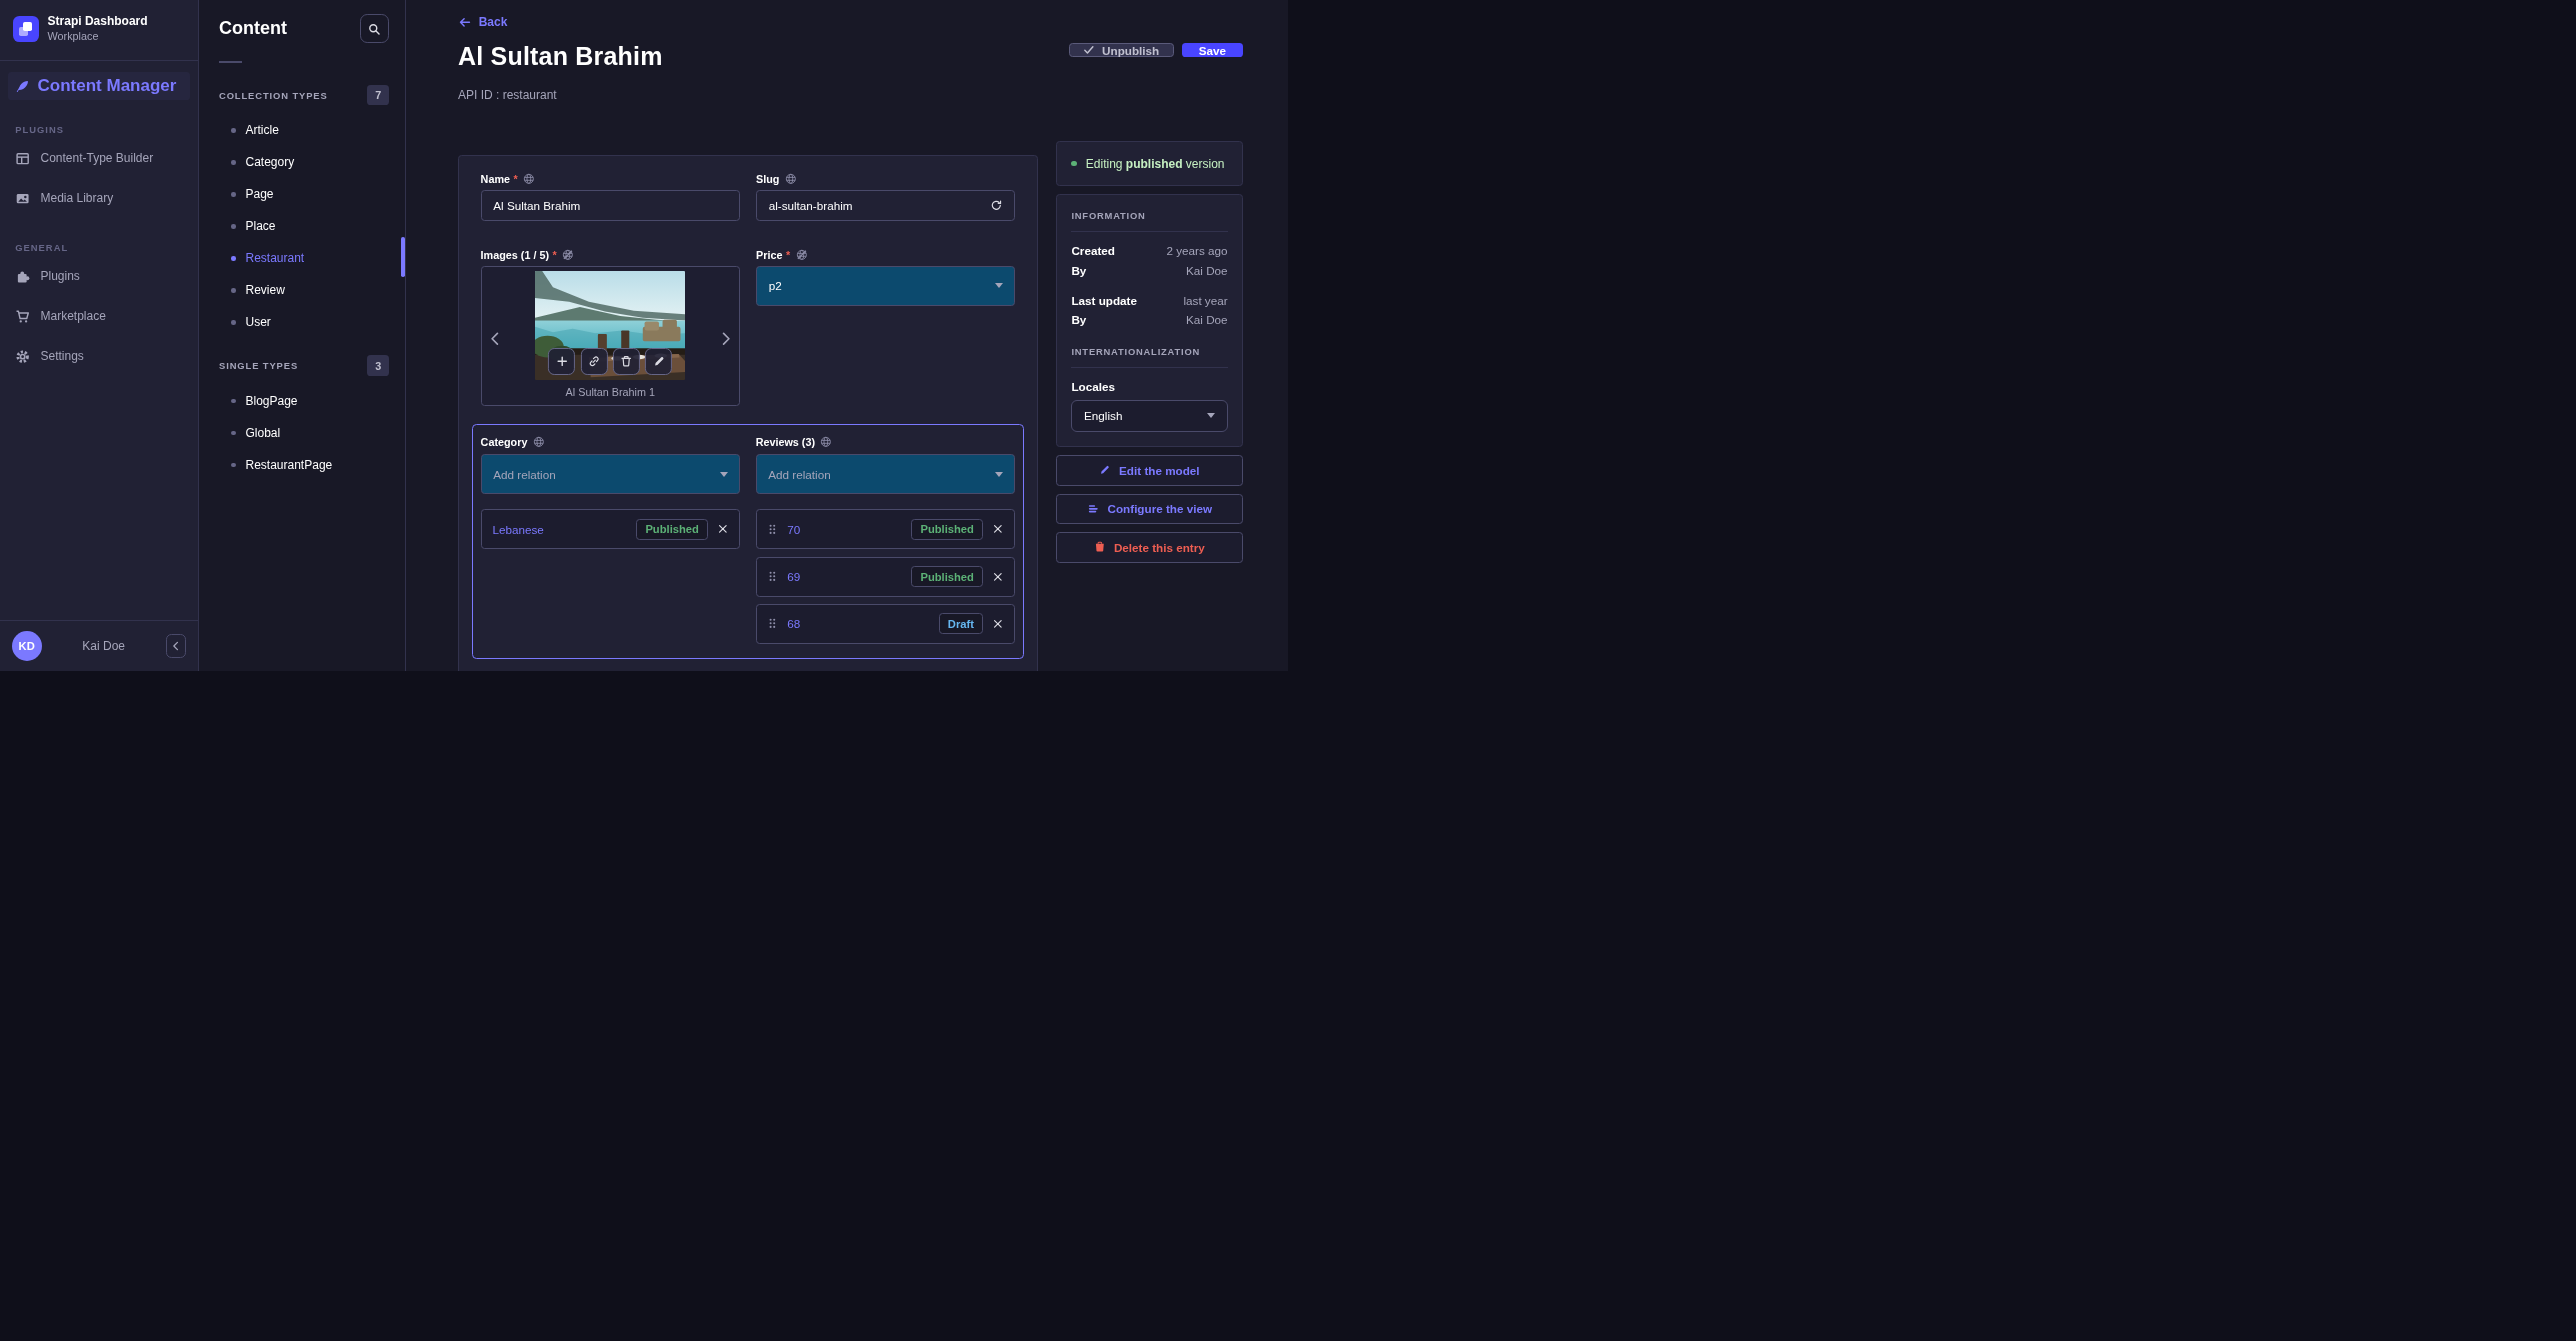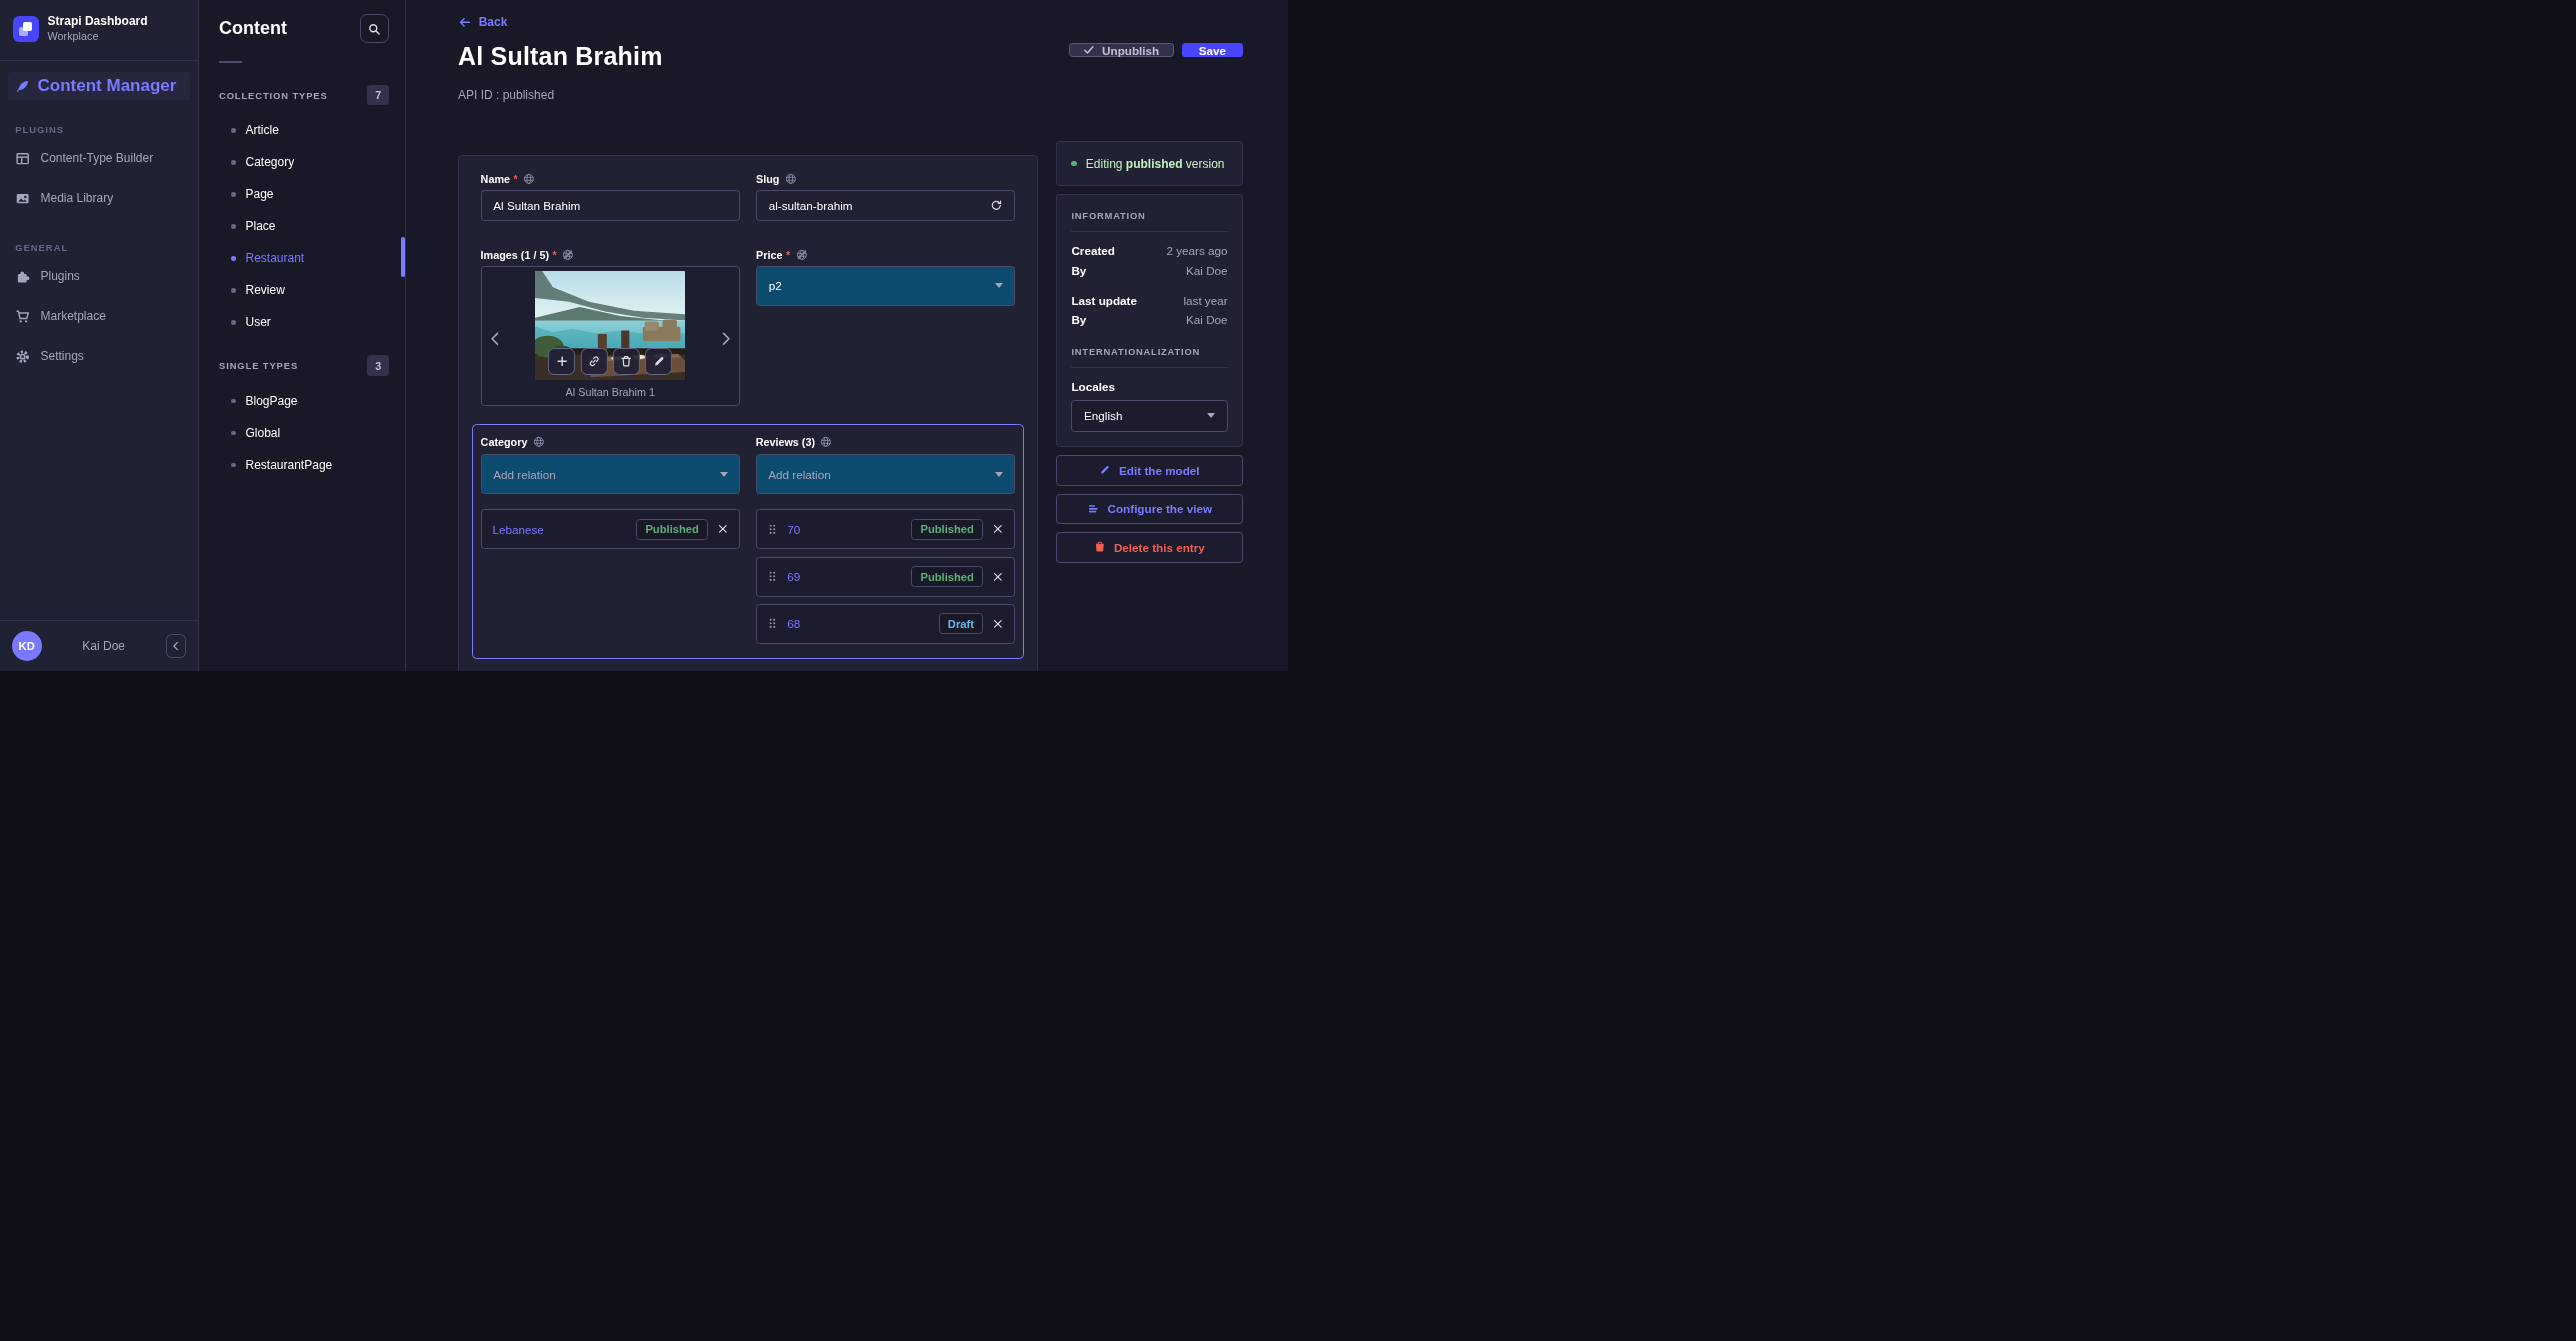--- a/index.html
+++ b/index.html
@@ -95,21 +95,21 @@
   .info-box{margin-top:8px;padding:14.4px;}
   .panel-caps{font-size:9.4px;font-weight:700;letter-spacing:0.8px;color:#a5a5ba;}
   .panel-divider{height:0.9px;background:#32324d;margin:10px 0 12.6px;}
   .meta-row{display:flex;justify-content:space-between;font-size:11.7px;margin-top:6.3px;}
   .meta-row:first-of-type{margin-top:0;}
   .meta-label{font-weight:700;color:#fff;}
   .meta-value{color:#a5a5ba;}
   .meta-gap{height:10.8px;}
   .i18n-caps{margin-top:20px;}
   .locales-label{margin-top:12.6px;font-size:11.7px;font-weight:700;}
-  .locale-select{margin-top:6.3px;height:32px;background:#1c1c2e;}
+  .locale-select{margin-top:6.3px;height:32px;background:#1c1c2e;border-radius:6px;}
   .panel-btn{margin-top:8px;height:30.5px;background:#1c1c2e;border:0.9px solid #4a4a6a;border-radius:3.6px;display:flex;align-items:center;justify-content:center;gap:8px;font-size:11.7px;font-weight:600;color:#7b79ff;cursor:pointer;}
   .panel-btn.danger{color:#ee5e52;}
 </style>
 </head>
 <body>
 
 <div class="screen">
 
   <nav class="leftnav">
     <div class="brand">
@@ -271,21 +271,21 @@
   <main class="main">
     <a class="back-link">
       <span>
         <svg width="13.5" height="12.6" viewBox="0 0 16 16" fill="none" stroke="currentColor" stroke-width="1.8" stroke-linecap="round" stroke-linejoin="round">
             <path d="M14 8H2.6M7.2 3.4L2.6 8l4.6 4.6"></path>
           </svg>
       </span>
       <span>Back</span>
     </a>
     <h1 class="page-title">Al Sultan Brahim</h1>
-    <div class="api-id">API ID : published</div>
+    <div class="api-id">API ID : restaurant</div>
 
     <div class="header-actions">
       <button class="btn btn-unpublish">
         <span>
           <svg width="11.7" height="11.7" viewBox="0 0 16 16" fill="none" stroke="currentColor" stroke-width="2" stroke-linecap="round" stroke-linejoin="round">
               <path d="M2.5 8.6l3.6 3.6 7.4-8.4"></path>
             </svg>
         </span>
         <span>Unpublish</span>
       </button>

